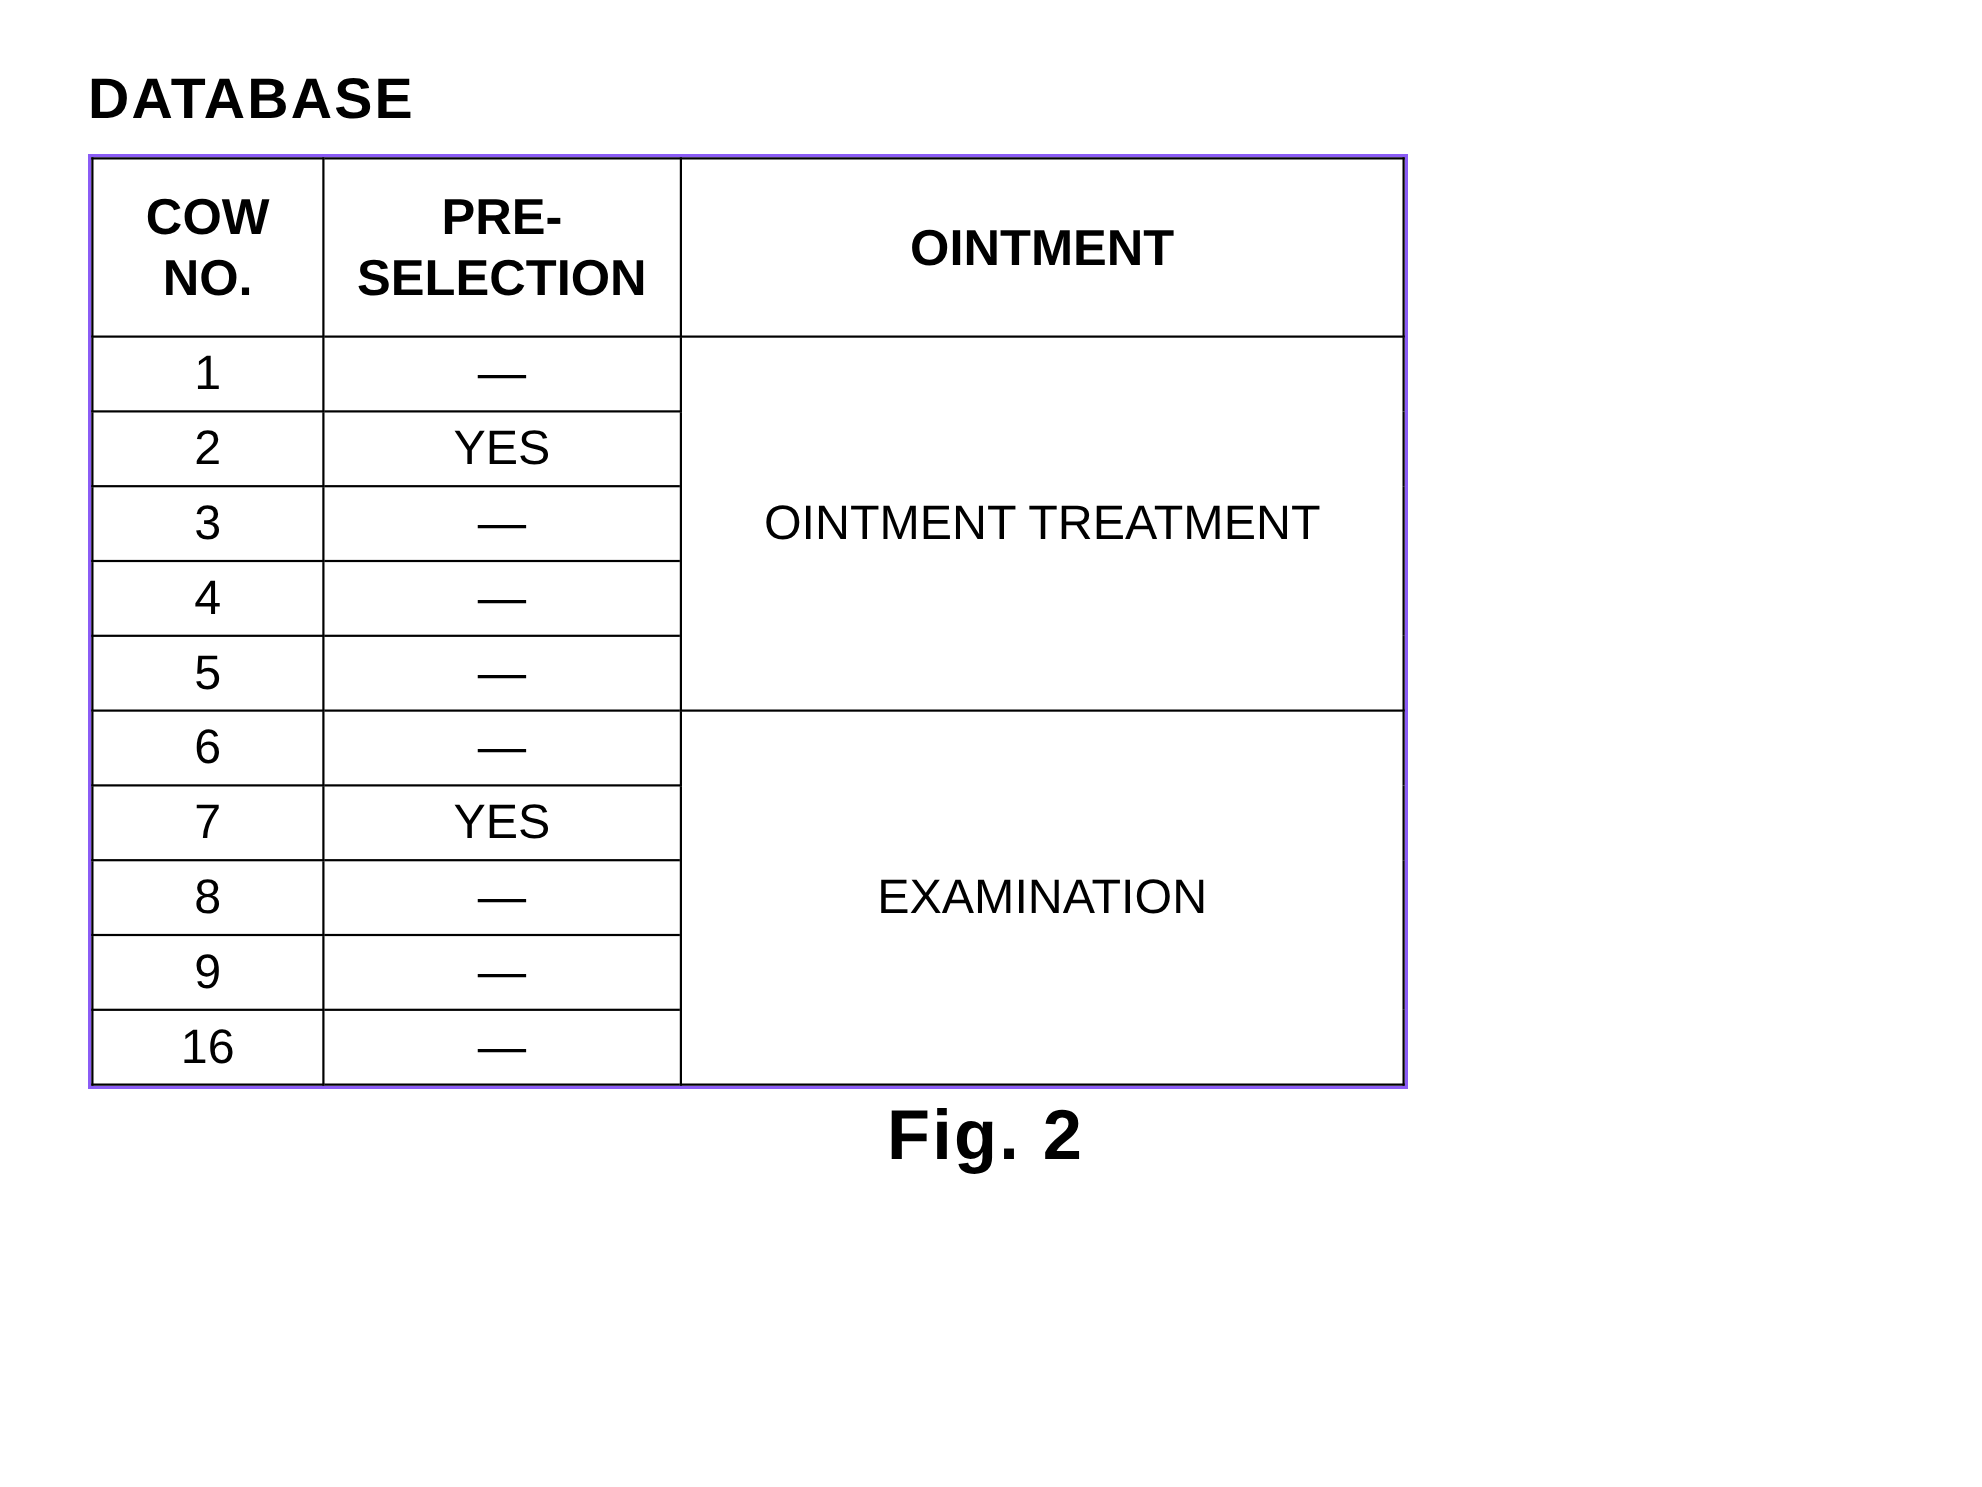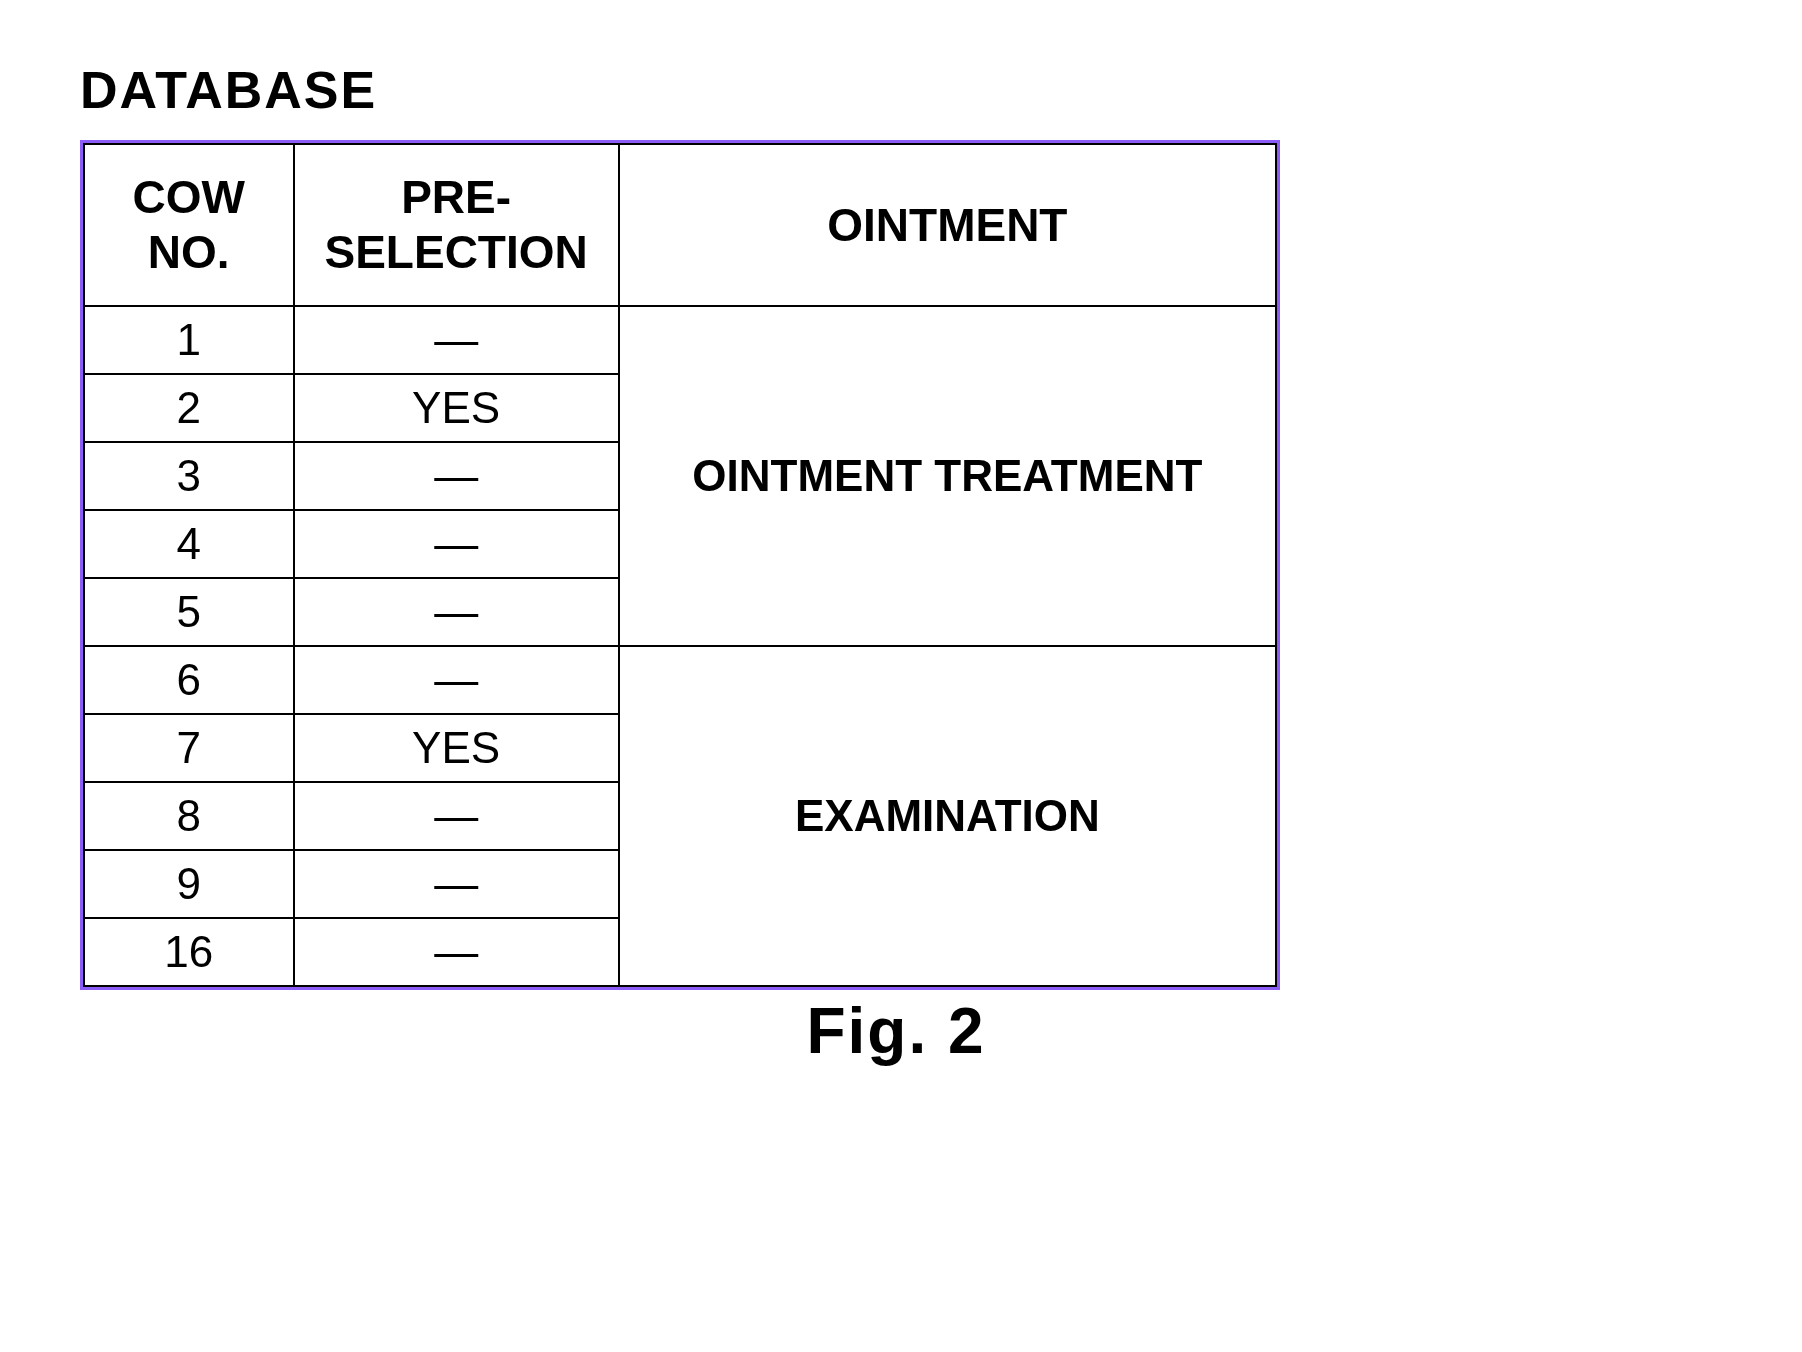--- a/index.html
+++ b/index.html
@@ -68,21 +68,21 @@
 
     .data-row td {
       font-size: 44px;
       font-family: 'Arial', sans-serif;
       height: 68px;
       padding: 8px 20px;
     }
 
     .comment-cell {
       font-size: 46px;
-      font-weight: bold;
+      font-weight: normal;
       font-family: 'Arial', sans-serif;
     }
 
     .fig-caption {
       text-align: center;
       font-size: 64px;
       font-weight: bold;
       font-family: 'Arial', sans-serif;
       letter-spacing: 2px;
     }

